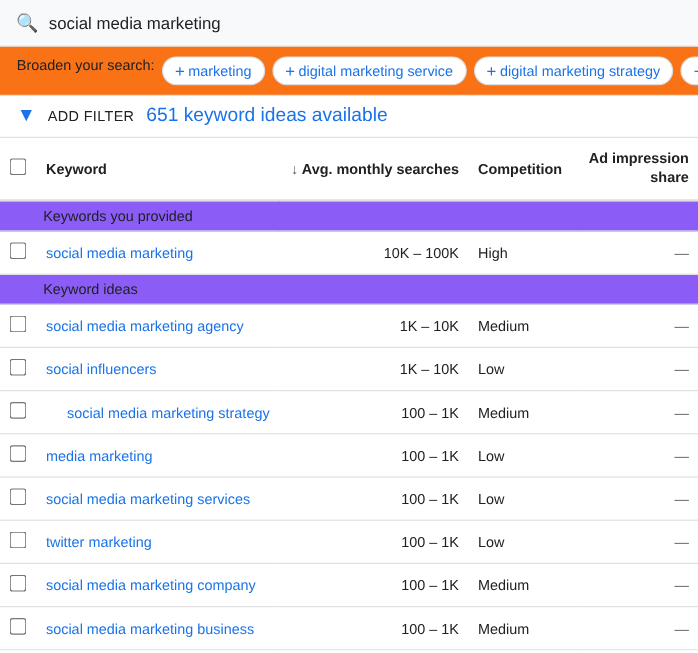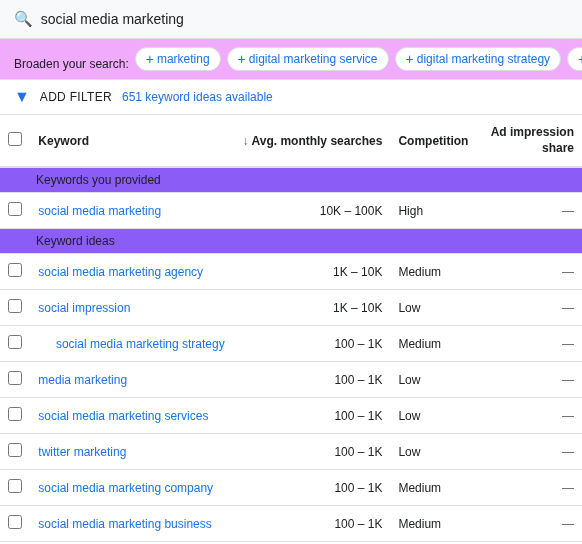--- a/index.html
+++ b/index.html
@@ -19,25 +19,25 @@
       font-size: 14px;
       color: #202124;
       outline: none;
       flex: 1;
     }
     .search-icon { color: #5f6368; font-size: 15px; }
 
     .broaden-row {
       padding: 8px 14px;
       display: flex;
-      align-items: flex-end;
+      align-items: flex-start;
       gap: 6px;
       flex-wrap: nowrap;
       overflow: hidden;
-      background: #f0abfc;
+      background: #f97316;
       border-bottom: 1px solid #e0e0e0;
       font-size: 12px;
       color: #202124;
     }
     .broaden-label { white-space: nowrap; color: #202124; font-size: 12px; }
     .tag-btn {
       display: flex; align-items: center; gap: 3px;
       background: #fff;
       border: 1px solid #dadce0;
       border-radius: 16px;
@@ -59,21 +59,21 @@
     }
     .funnel-icon { color: #1a73e8; font-size: 16px; }
     .exclude-link { color: #1a73e8; font-size: 12px; cursor: pointer; text-decoration: none; }
     .add-filter-btn {
       font-size: 12px;
       font-weight: 400;
       color: #202124;
       cursor: pointer;
       letter-spacing: 0.3px;
     }
-    .keyword-count { color: #1a73e8; font-size: 12px; text-align: right; }
+    .keyword-count { color: #1a73e8; font-size: 16px; text-align: right; }
 
     table {
       width: 100%;
       border-collapse: collapse;
       font-size: 12px;
     }
     thead tr {
       background: #fff;
       border-bottom: 2px solid #e0e0e0;
     }
@@ -209,21 +209,21 @@
     </td>
     <td class="td-keyword" style="cursor:pointer;">social media marketing agency</td>
     <td class="td-searches">1K – 10K</td>
     <td class="td-competition">Medium</td>
     <td class="td-impression"><span class="dash">—</span></td>
   </tr>
       <tr class="data-row">
     <td class="td-checkbox">
       <input type="checkbox" style="">
     </td>
-    <td class="td-keyword" style="cursor:pointer;">social impression</td>
+    <td class="td-keyword" style="cursor:pointer;">social influencers</td>
     <td class="td-searches">1K – 10K</td>
     <td class="td-competition">Low</td>
     <td class="td-impression"><span class="dash">—</span></td>
   </tr>
       <tr class="data-row">
     <td class="td-checkbox">
       <input type="checkbox" style="">
     </td>
     <td class="td-keyword" style="cursor:pointer;text-align:right;">social media marketing strategy</td>
     <td class="td-searches">100 – 1K</td>

